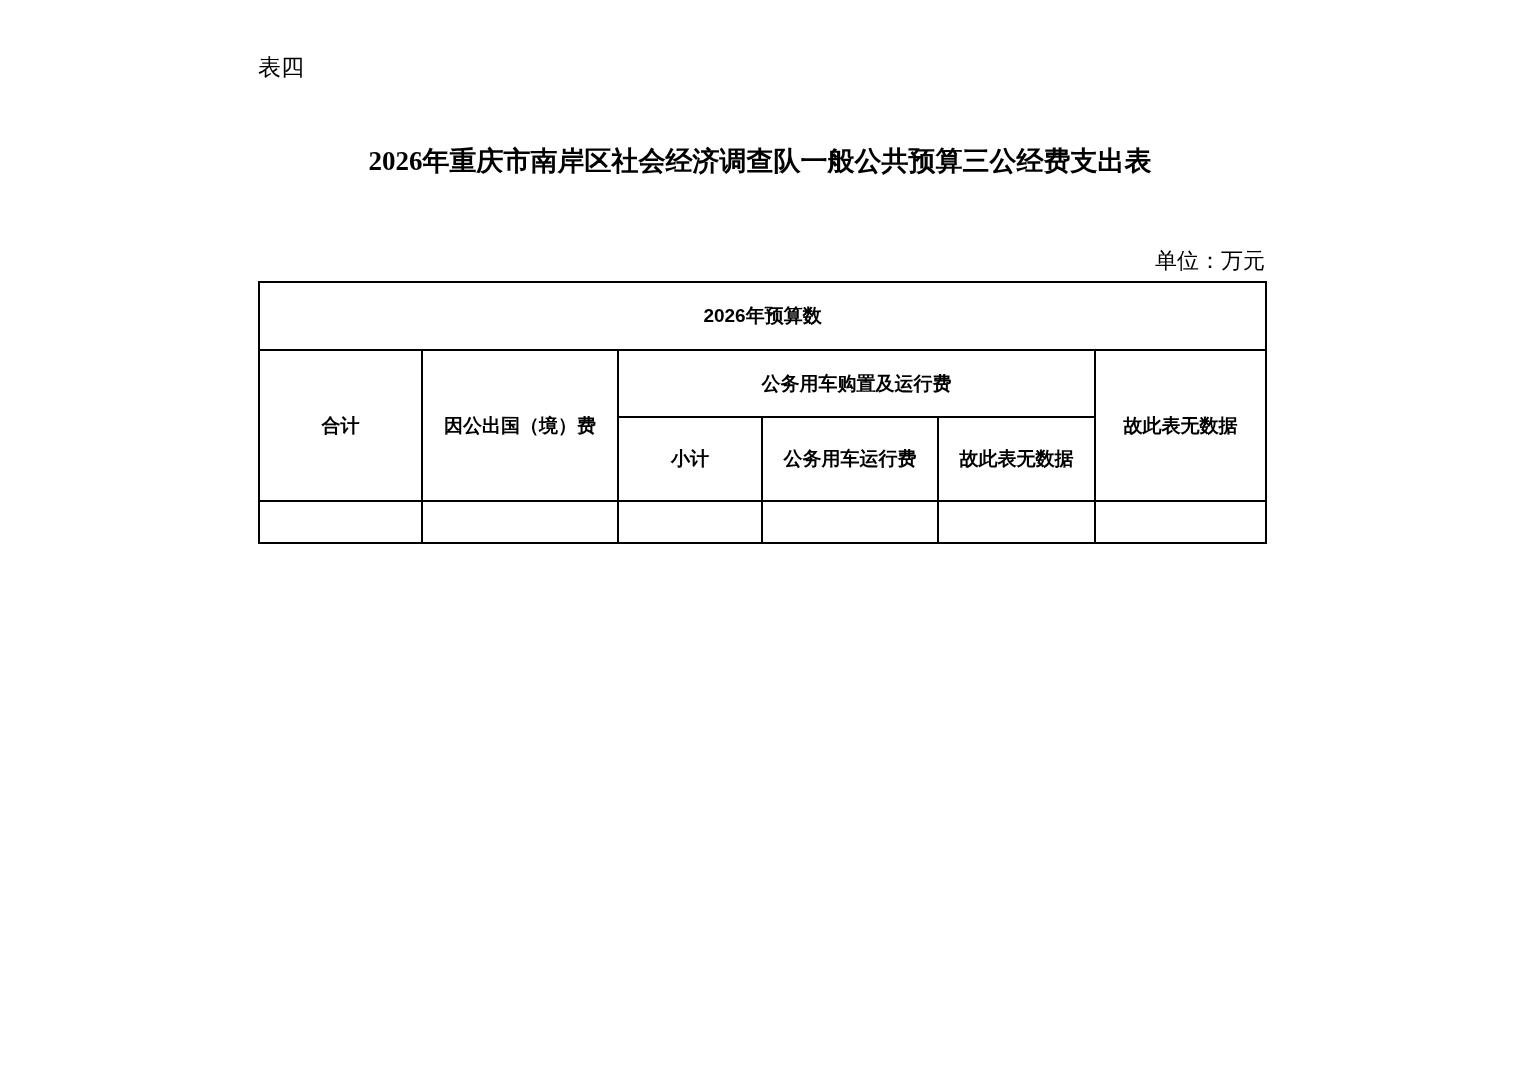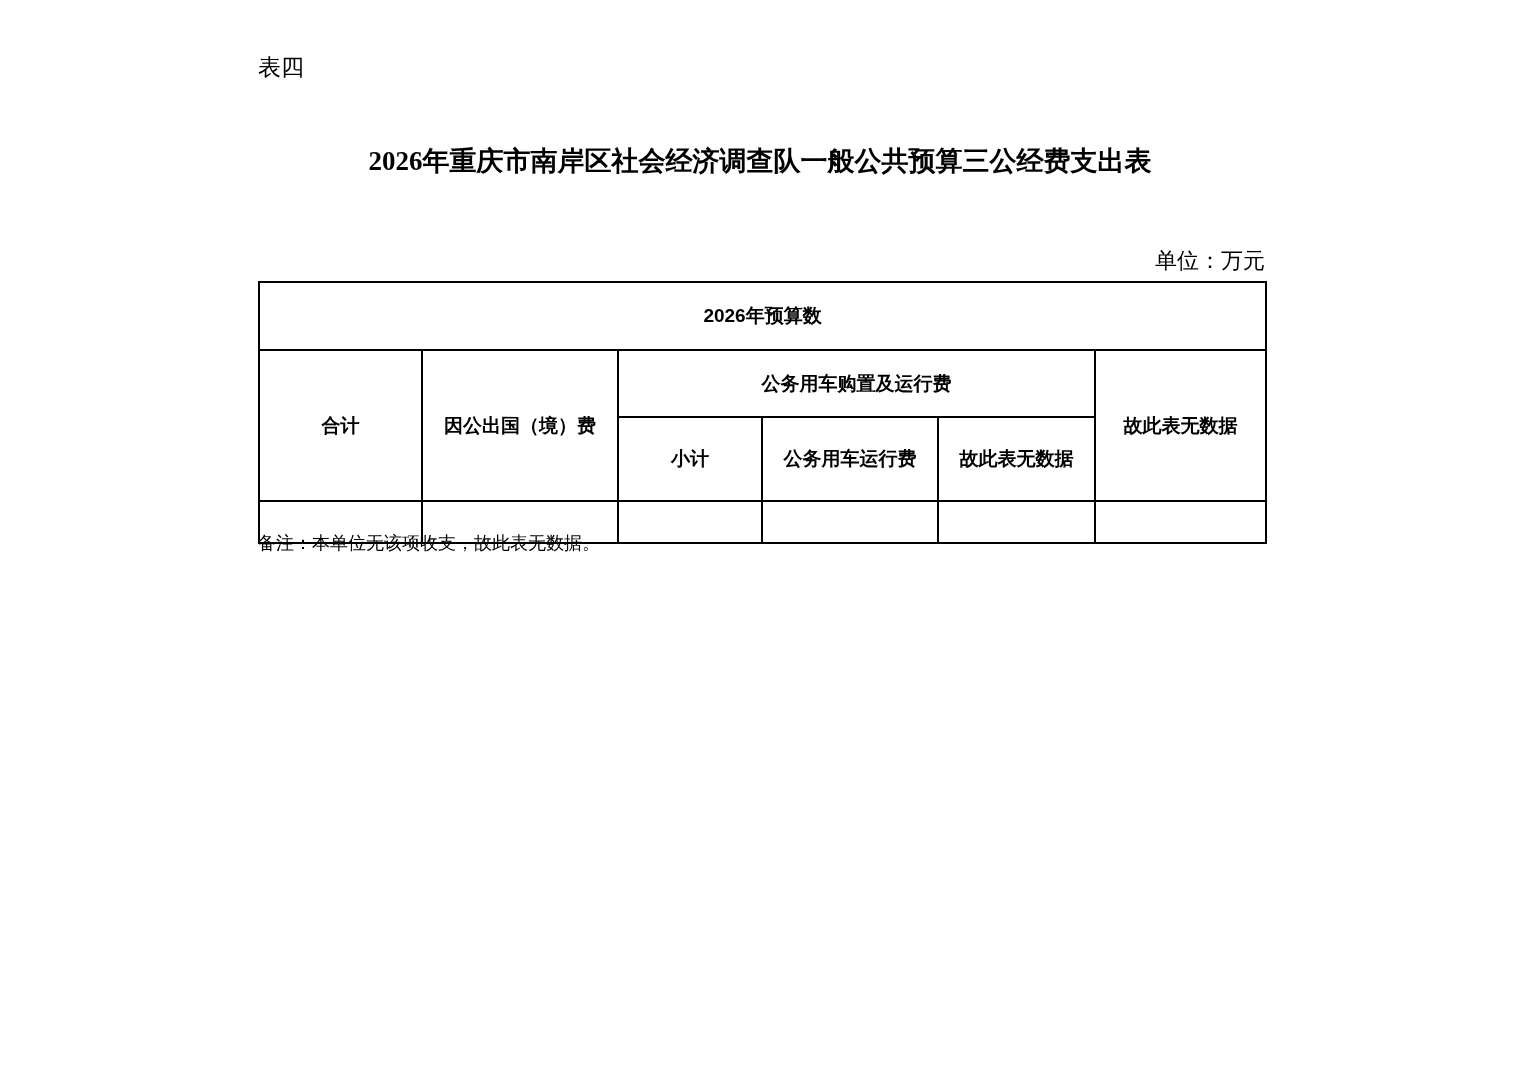--- a/index.html
+++ b/index.html
@@ -109,15 +109,14 @@
         <td></td>
         <td></td>
         <td></td>
         <td></td>
         <td></td>
         <td></td>
       </tr>
     </tbody>
   </table>
 
-  <div class="footnote">备注：本单位无该项收支，故此表无数据。</div>
 
 </div>
 
 </body></html>

